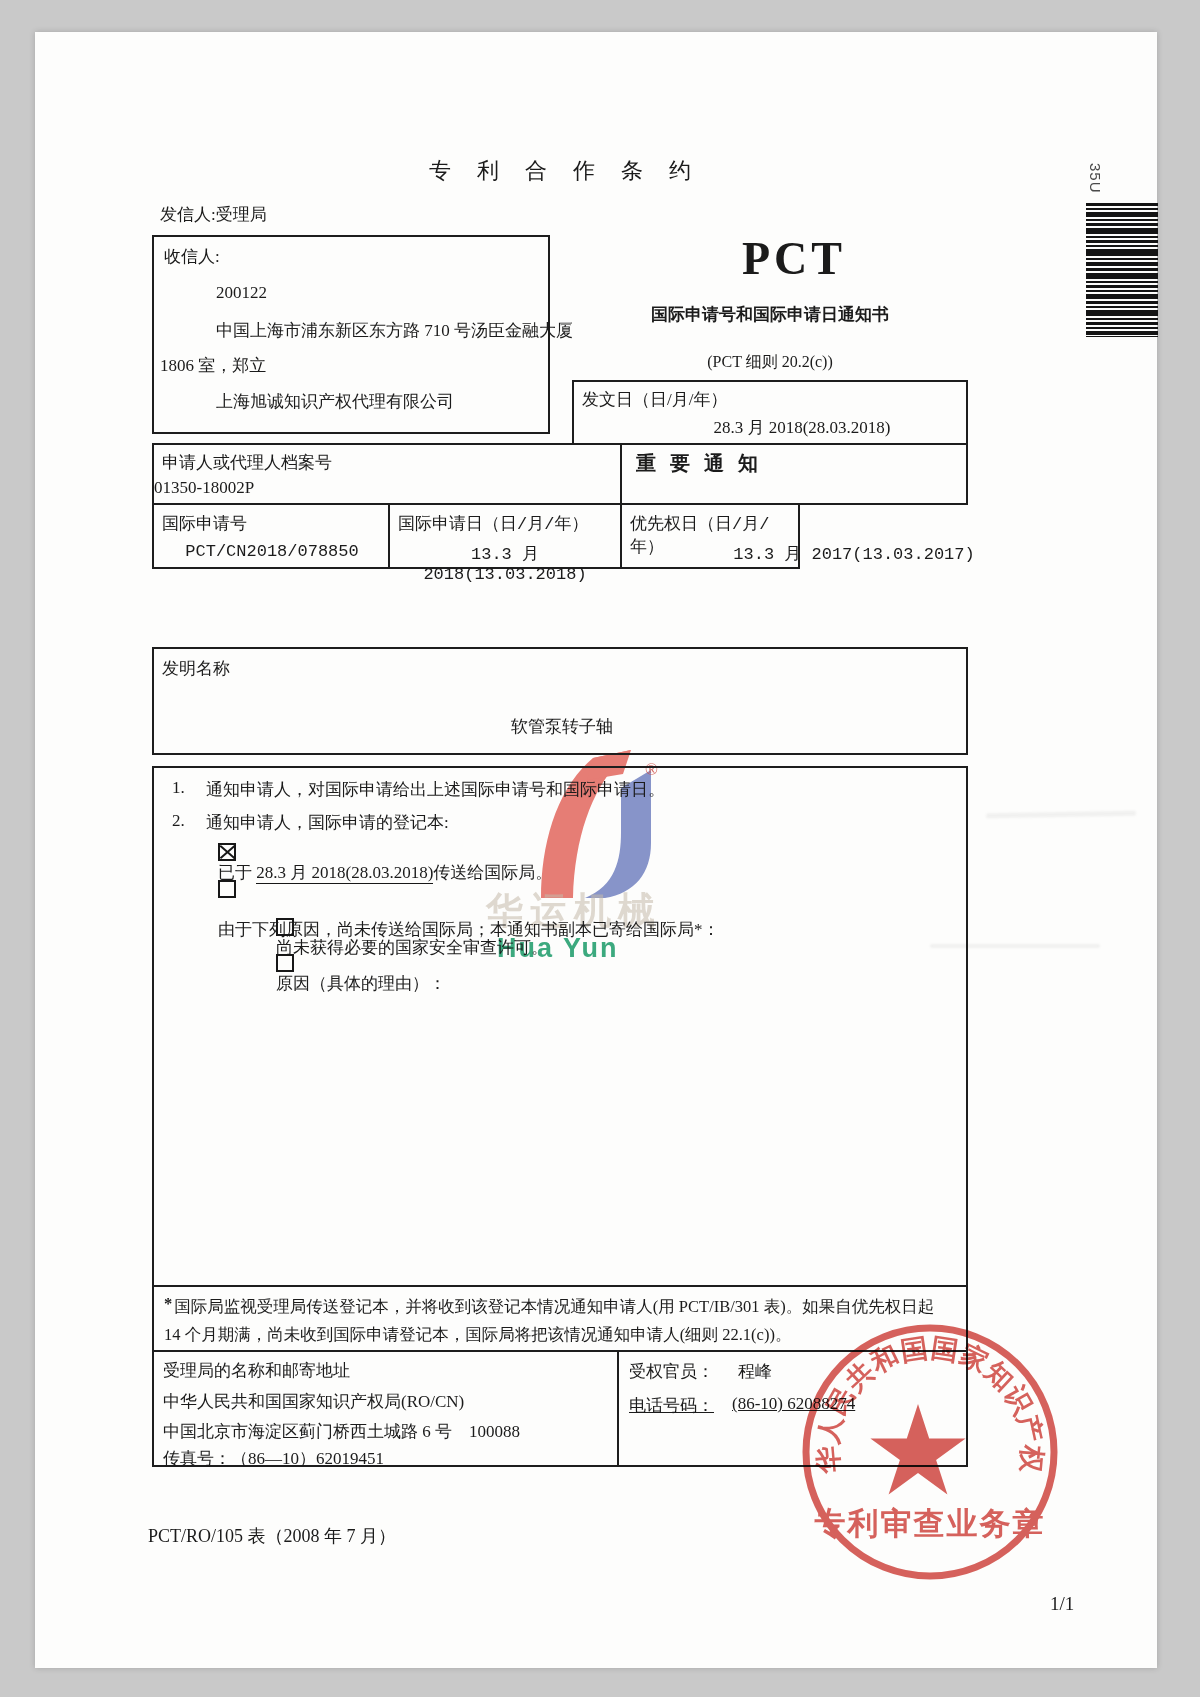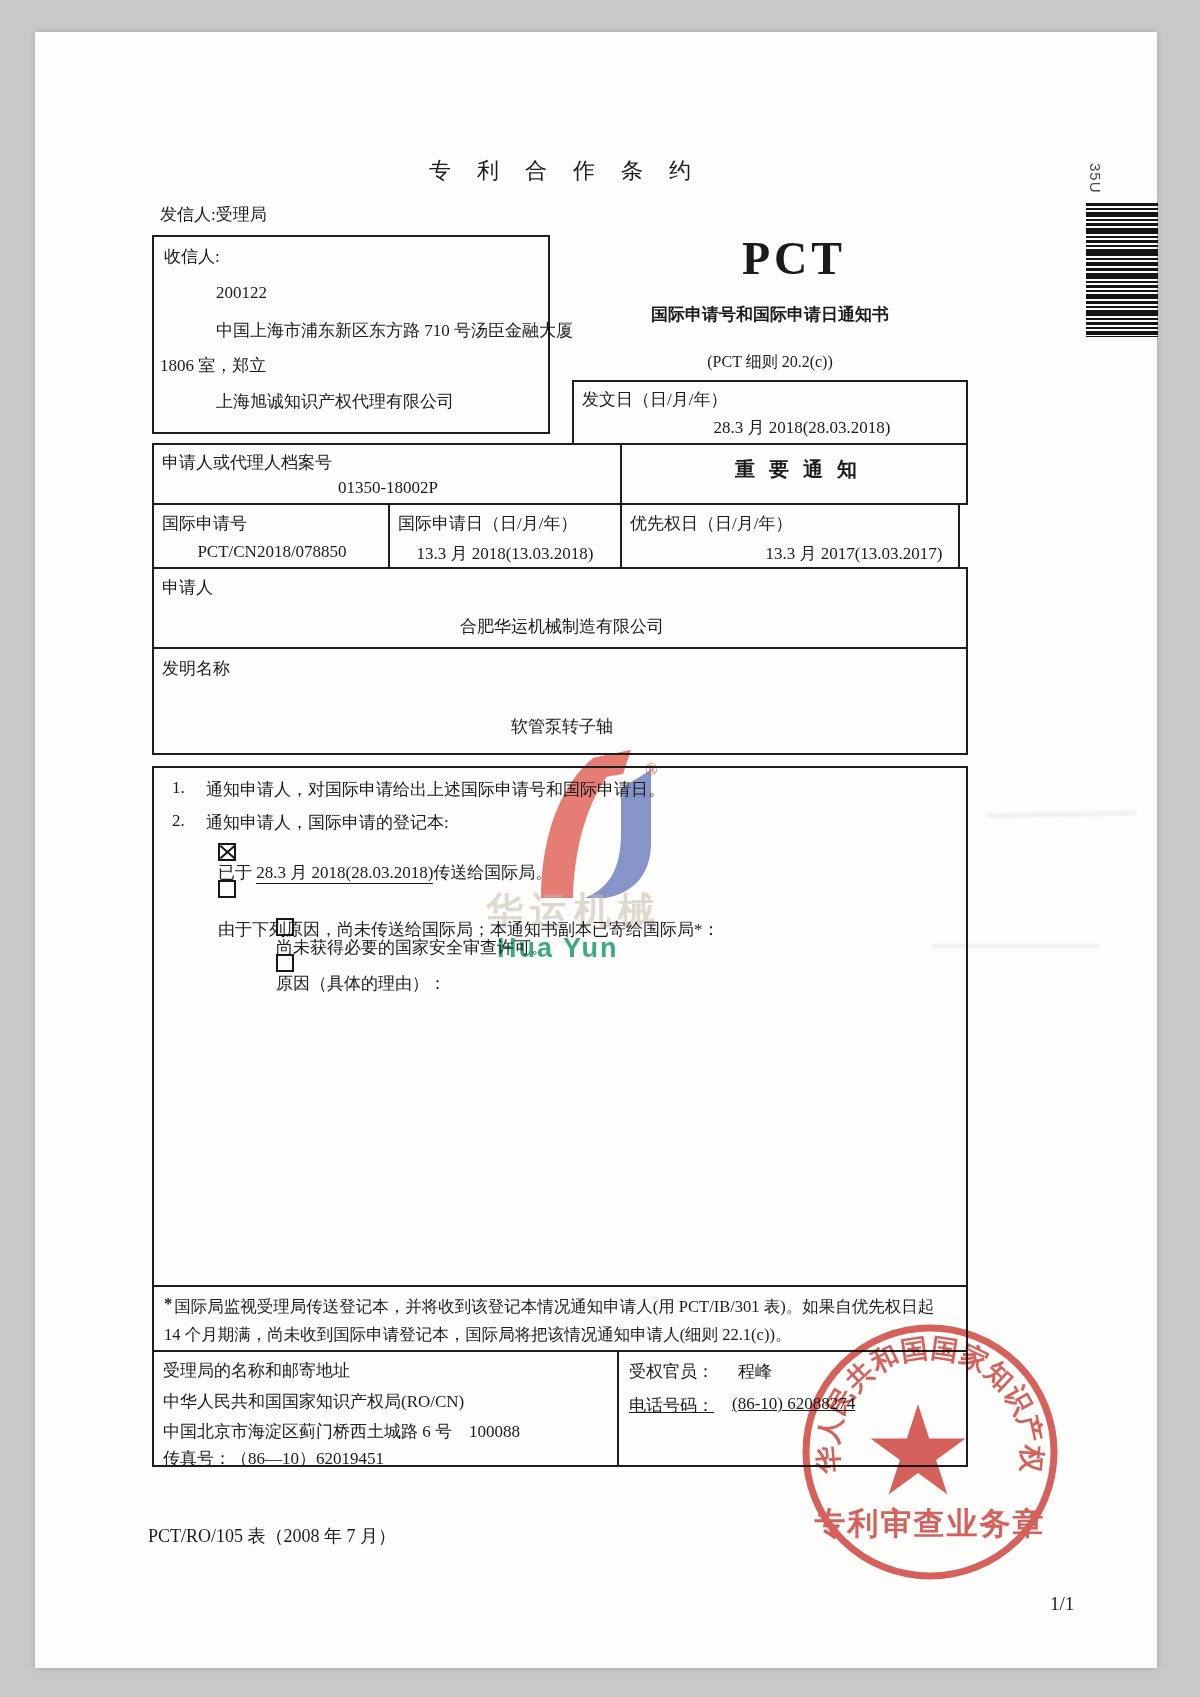--- a/index.html
+++ b/index.html
@@ -27,24 +27,24 @@
   .cellLabel { font-size:17px; }
   .cellValue { font-size:17px; }
 
   [data-name="mailing-date-box"] { position:absolute; left:572px; top:380px; width:396px; height:65px; border:2px solid #1d1d1d; }
   [data-name="mailing-date-label"] { position:absolute; left:8px; top:6px; }
   [data-name="mailing-date-value"] { position:absolute; left:60px; top:34px; width:336px; text-align:center; }
 
   [data-name="row-fileref"] { position:absolute; left:152px; top:443px; width:816px; height:62px; border:2px solid #1d1d1d; }
   .divA { position:absolute; left:466px; top:0; width:0; height:100%; border-left:2px solid #1d1d1d; }
   [data-name="fileref-label"] { position:absolute; left:8px; top:6px; }
-  [data-name="fileref-value"] { position:absolute; left:0; top:33px; width:468px; text-align:center; }
-  [data-name="important-notice"] { position:absolute; left:468px; top:11px; width:348px; text-align:center; font-size:20px; font-weight:bold; letter-spacing:14px; text-indent:14px; }
-
-  [data-name="row-appinfo"] { position:absolute; left:152px; top:503px; width:808px; height:66px; border:2px solid #1d1d1d; }
+  [data-name="fileref-value"] { position:absolute; left:0; top:33px; width:468px; text-align:left; }
+  [data-name="important-notice"] { position:absolute; left:468px; top:5px; width:348px; font-size:20px; font-weight:bold; letter-spacing:14px; text-indent:14px; }
+
+  [data-name="row-appinfo"] { position:absolute; left:152px; top:503px; width:648px; height:66px; border:2px solid #1d1d1d;font-family:Liberation Mono, monospace; }
   .divB1 { position:absolute; left:234px; top:0; height:100%; border-left:2px solid #1d1d1d; }
   .divB2 { position:absolute; left:466px; top:0; height:100%; border-left:2px solid #1d1d1d; }
   [data-name="intl-appno-label"] { position:absolute; left:8px; top:7px; }
   [data-name="intl-appno-value"] { position:absolute; left:0px; top:37px; width:236px; text-align:center; }
   [data-name="intl-date-label"] { position:absolute; left:244px; top:7px; }
   [data-name="intl-date-value"] { position:absolute; left:236px; top:37px; width:230px; text-align:center; }
   [data-name="priority-label"] { position:absolute; left:476px; top:7px; }
   [data-name="priority-value"] { position:absolute; left:520px; top:37px; width:360px; text-align:center; }
 
   [data-name="row-applicant"] { position:absolute; left:152px; top:567px; width:816px; height:82px; border:2px solid #1d1d1d; }
@@ -157,24 +157,20 @@
     <div class="divB1" data-name="cell-divider"></div>
     <div class="divB2" data-name="cell-divider"></div>
     <div data-name="intl-appno-label" class="cellLabel">国际申请号</div>
     <div data-name="intl-appno-value" class="cellValue">PCT/CN2018/078850</div>
     <div data-name="intl-date-label" class="cellLabel">国际申请日（日/月/年）</div>
     <div data-name="intl-date-value" class="cellValue">13.3 月 2018(13.03.2018)</div>
     <div data-name="priority-label" class="cellLabel">优先权日（日/月/年）</div>
     <div data-name="priority-value" class="cellValue">13.3 月 2017(13.03.2017)</div>
   </div>
 
-  <div data-name="row-applicant">
-    <div data-name="applicant-label" class="cellLabel">申请人</div>
-    <div data-name="applicant-value" class="cellValue">合肥华运机械制造有限公司</div>
-  </div>
 
   <div data-name="row-invention">
     <div data-name="invention-label" class="cellLabel">发明名称</div>
     <div data-name="invention-value" class="cellValue">软管泵转子轴</div>
   </div>
 
   <div data-name="notices-box">
     <div class="noticeRow n1" data-name="notice-item-1">
       <span class="noticeNum" data-name="notice-item-number">1.</span>
       <span data-name="notice-item-text">通知申请人，对国际申请给出上述国际申请号和国际申请日。</span>

